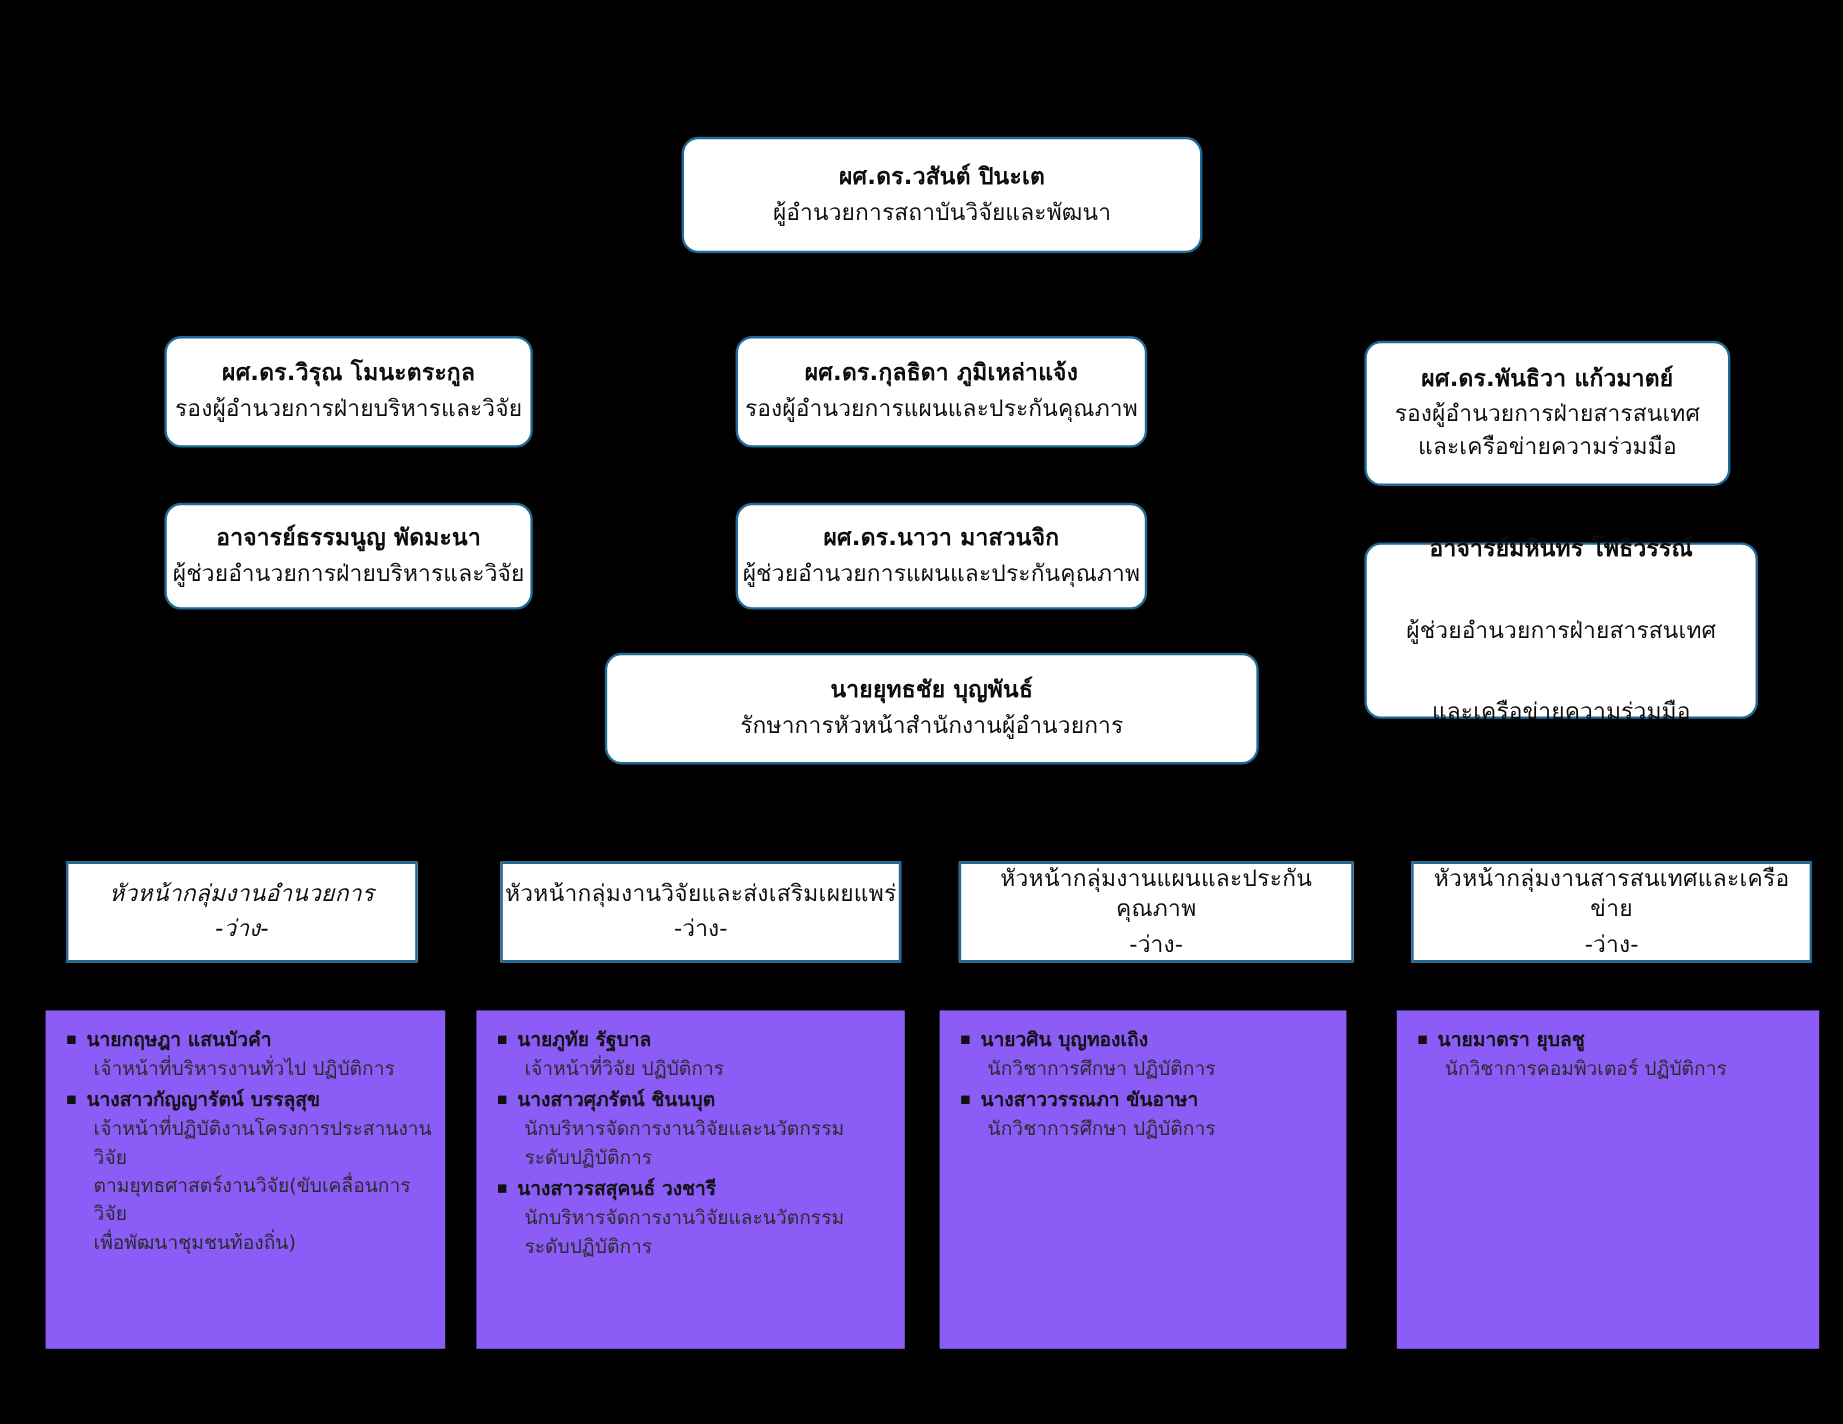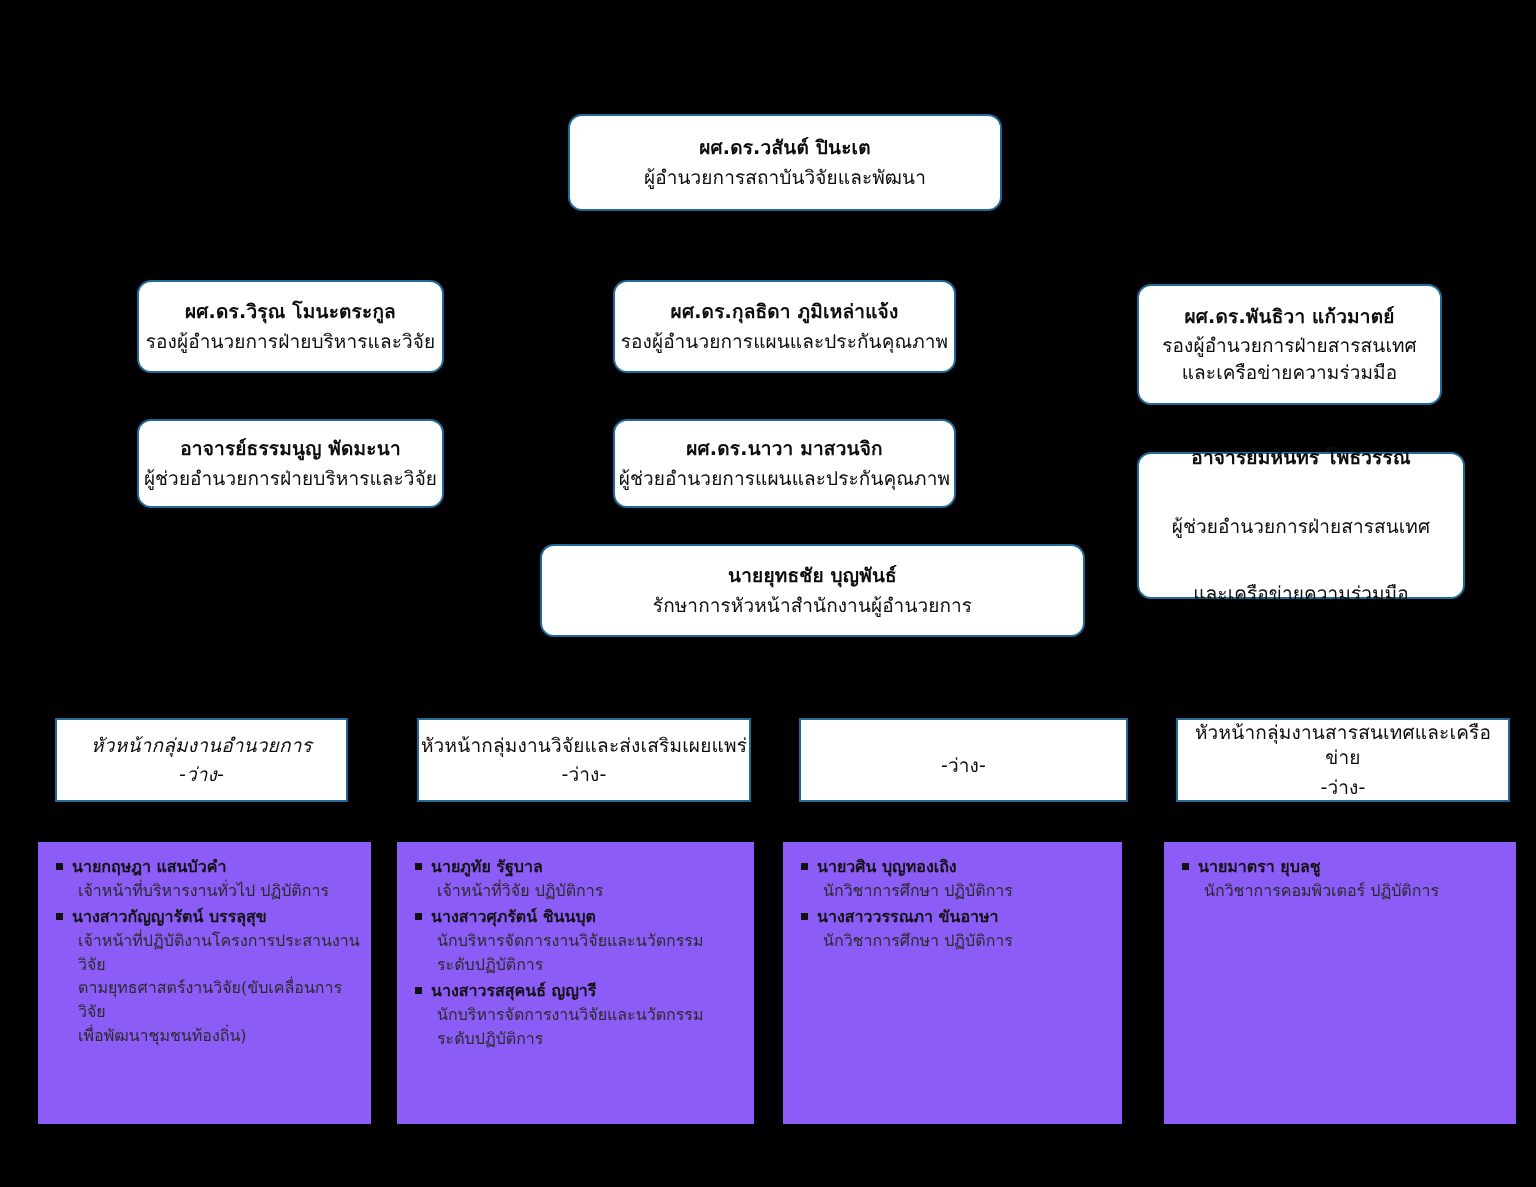--- a/index.html
+++ b/index.html
@@ -152,36 +152,37 @@
     <div class="nm">ผศ.ดร.นาวา มาสวนจิก</div>
     <div class="rl">ผู้ช่วยอำนวยการแผนและประกันคุณภาพ</div>
   </div>
 
   <div class="node rounded" style="left:1137px; top:452px; width:328px; height:147px;gap:40px;">
     <div class="nm">อาจารย์มหินทร โพธิวรรณ์</div>
     <div class="rl">ผู้ช่วยอำนวยการฝ่ายสารสนเทศ</div>
     <div class="rl">และเครือข่ายความร่วมมือ</div>
   </div>
 
-  <div class="node rounded" style="left:504px; top:544px; width:545px; height:93px;margin-left:36px;">
+  <div class="node rounded" style="left:504px; top:544px; width:545px; height:93px;">
     <div class="nm">นายยุทธชัย บุญพันธ์</div>
     <div class="rl">รักษาการหัวหน้าสำนักงานผู้อำนวยการ</div>
   </div>
 
   <div class="node squared unit" style="left:55px; top:718px; width:293px; height:84px;font-style:italic;">
     <div class="nm">หัวหน้ากลุ่มงานอำนวยการ</div>
     <div class="rl">-ว่าง-</div>
   </div>
 
   <div class="node squared unit" style="left:417px; top:718px; width:334px; height:84px;">
     <div class="nm">หัวหน้ากลุ่มงานวิจัยและส่งเสริมเผยแพร่</div>
     <div class="rl">-ว่าง-</div>
   </div>
 
   <div class="node squared unit" style="left:799px; top:718px; width:329px; height:84px;">
+    <div class="nm">หัวหน้ากลุ่มงานแผนและประกันคุณภาพ</div>
     <div class="rl">-ว่าง-</div>
   </div>
 
   <div class="node squared unit" style="left:1176px; top:718px; width:334px; height:84px;">
     <div class="nm">หัวหน้ากลุ่มงานสารสนเทศและเครือข่าย</div>
     <div class="rl">-ว่าง-</div>
   </div>
 
   <div class="staff-panel" style="left:38px; top:842px; width:333px; height:282px;">
     <ul class="staff-list">
@@ -208,21 +209,21 @@
         <span class="s-role">เจ้าหน้าที่วิจัย ปฏิบัติการ</span>
       </li>
       <li class="staff-item">
         <span class="bullet"></span>
         <span class="s-name">นางสาวศุภรัตน์ ชินนบุต</span>
         <span class="s-role">นักบริหารจัดการงานวิจัยและนวัตกรรม</span>
         <span class="s-role">ระดับปฏิบัติการ</span>
       </li>
       <li class="staff-item">
         <span class="bullet"></span>
-        <span class="s-name">นางสาวรสสุคนธ์ ญญารี</span>
+        <span class="s-name">นางสาวรสสุคนธ์ วงชารี</span>
         <span class="s-role">นักบริหารจัดการงานวิจัยและนวัตกรรม</span>
         <span class="s-role">ระดับปฏิบัติการ</span>
       </li>
     </ul>
   </div>
 
   <div class="staff-panel" style="left:783px; top:842px; width:339px; height:282px;">
     <ul class="staff-list">
       <li class="staff-item">
         <span class="bullet"></span>

